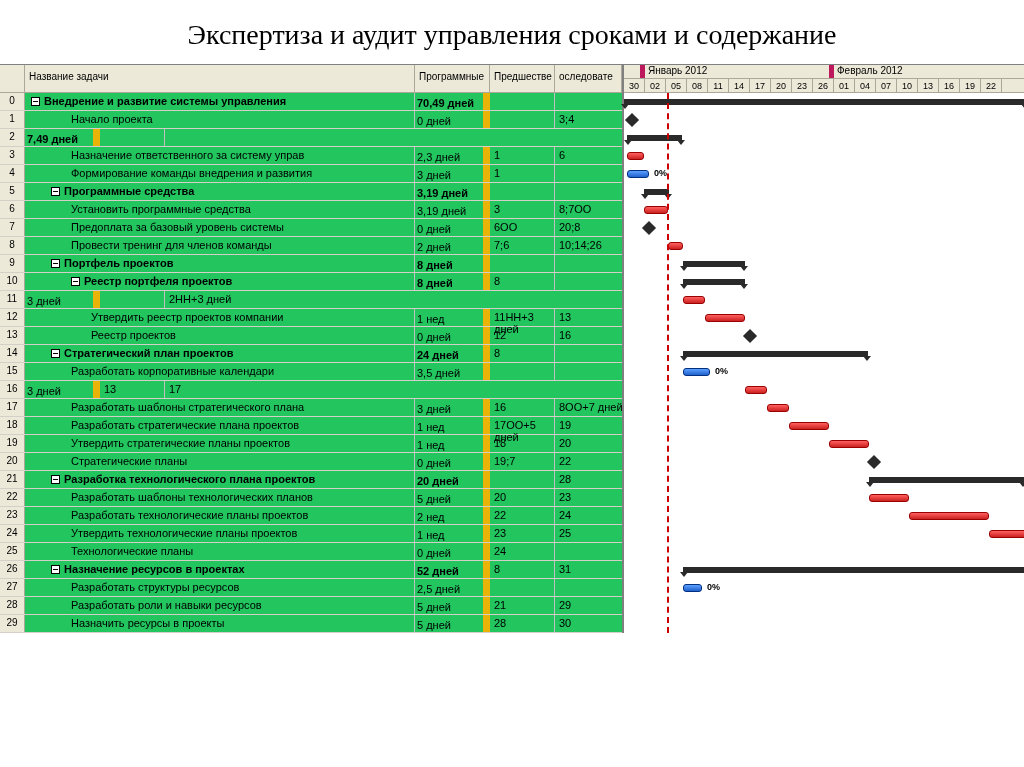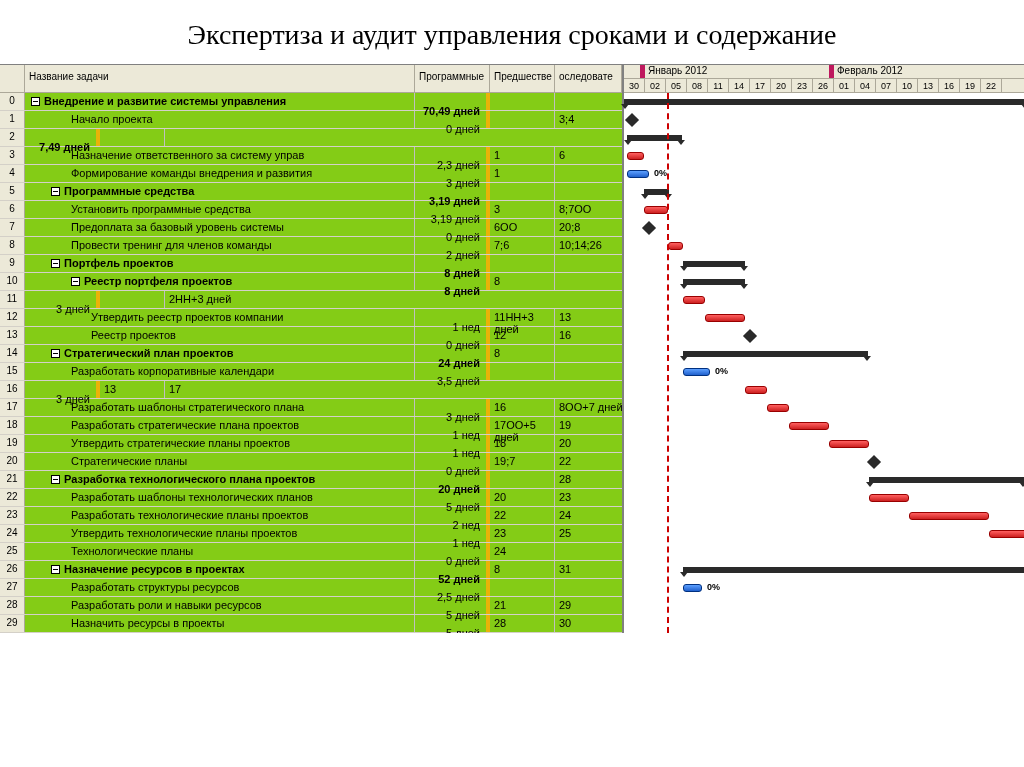--- a/index.html
+++ b/index.html
@@ -2,32 +2,32 @@
 <html><head>
 <meta charset="utf-8">
 <style>
   * { margin: 0; padding: 0; box-sizing: border-box; }
   body { font-family: Arial, sans-serif; font-size: 11px; background: #fff; width: 1024px; }
   
   .page-title { font-family: "Times New Roman", serif; font-size: 28px; text-align: center; padding: 18px 80px 12px; font-weight: normal; line-height: 1.2; }
   
   .content { display: flex; border-top: 1px solid #808080; }
   
-  .table-panel { width: 622px; background: #84cc16; }
+  .table-panel { width: 622px; background: #22c55e; }
   .gantt-panel { flex: 1; background: #fff; border-left: 2px solid #808080; position: relative; }
   
   
   .thead { display: flex; background: #ece9d8; border-bottom: 1px solid #aca899; height: 28px; }
   .thead > div { padding: 6px 4px; border-right: 1px solid #aca899; font-size: 10px; overflow: hidden; white-space: nowrap; }
   
   
   .trow { display: flex; border-bottom: 1px solid #d4d0c8; height: 18px; align-items: stretch; }
   .trow > .cell-id { width: 25px; text-align: center; background: #ece9d8; border-right: 1px solid #aca899; padding-top: 2px; font-size: 10px; }
   .trow > .cell-name { width: 390px; padding: 2px 2px 2px 6px; border-right: 1px solid #c0c0c0; overflow: hidden; white-space: nowrap; display: flex; align-items: center; }
-  .trow > .cell-dur { width: 75px; padding: 12px 6px 2px 2px; text-align: right; border-right: 4px solid #eab308; }
+  .trow > .cell-dur { width: 75px; padding: 4px 6px 2px 2px; border-right: 7px solid #eab308; }
   .trow > .cell-pred { width: 65px; padding: 2px 2px 2px 4px; border-right: 1px solid #c0c0c0; }
   .trow > .cell-succ { width: 67px; padding: 2px 2px 2px 4px; overflow: hidden; white-space: nowrap; }
   .trow.bold .cell-name, .trow.bold .cell-dur { font-weight: bold; }
   
   .toggle { display: inline-block; width: 9px; height: 9px; border: 1px solid #000; margin-right: 4px; position: relative; background: #fff; flex-shrink: 0; }
   .toggle::before { content: ""; position: absolute; left: 1px; right: 1px; top: 3px; border-top: 1px solid #000; }
   
   .indent-0 { padding-left: 6px !important; }
   .indent-1 { padding-left: 26px !important; }
   .indent-2 { padding-left: 46px !important; }

